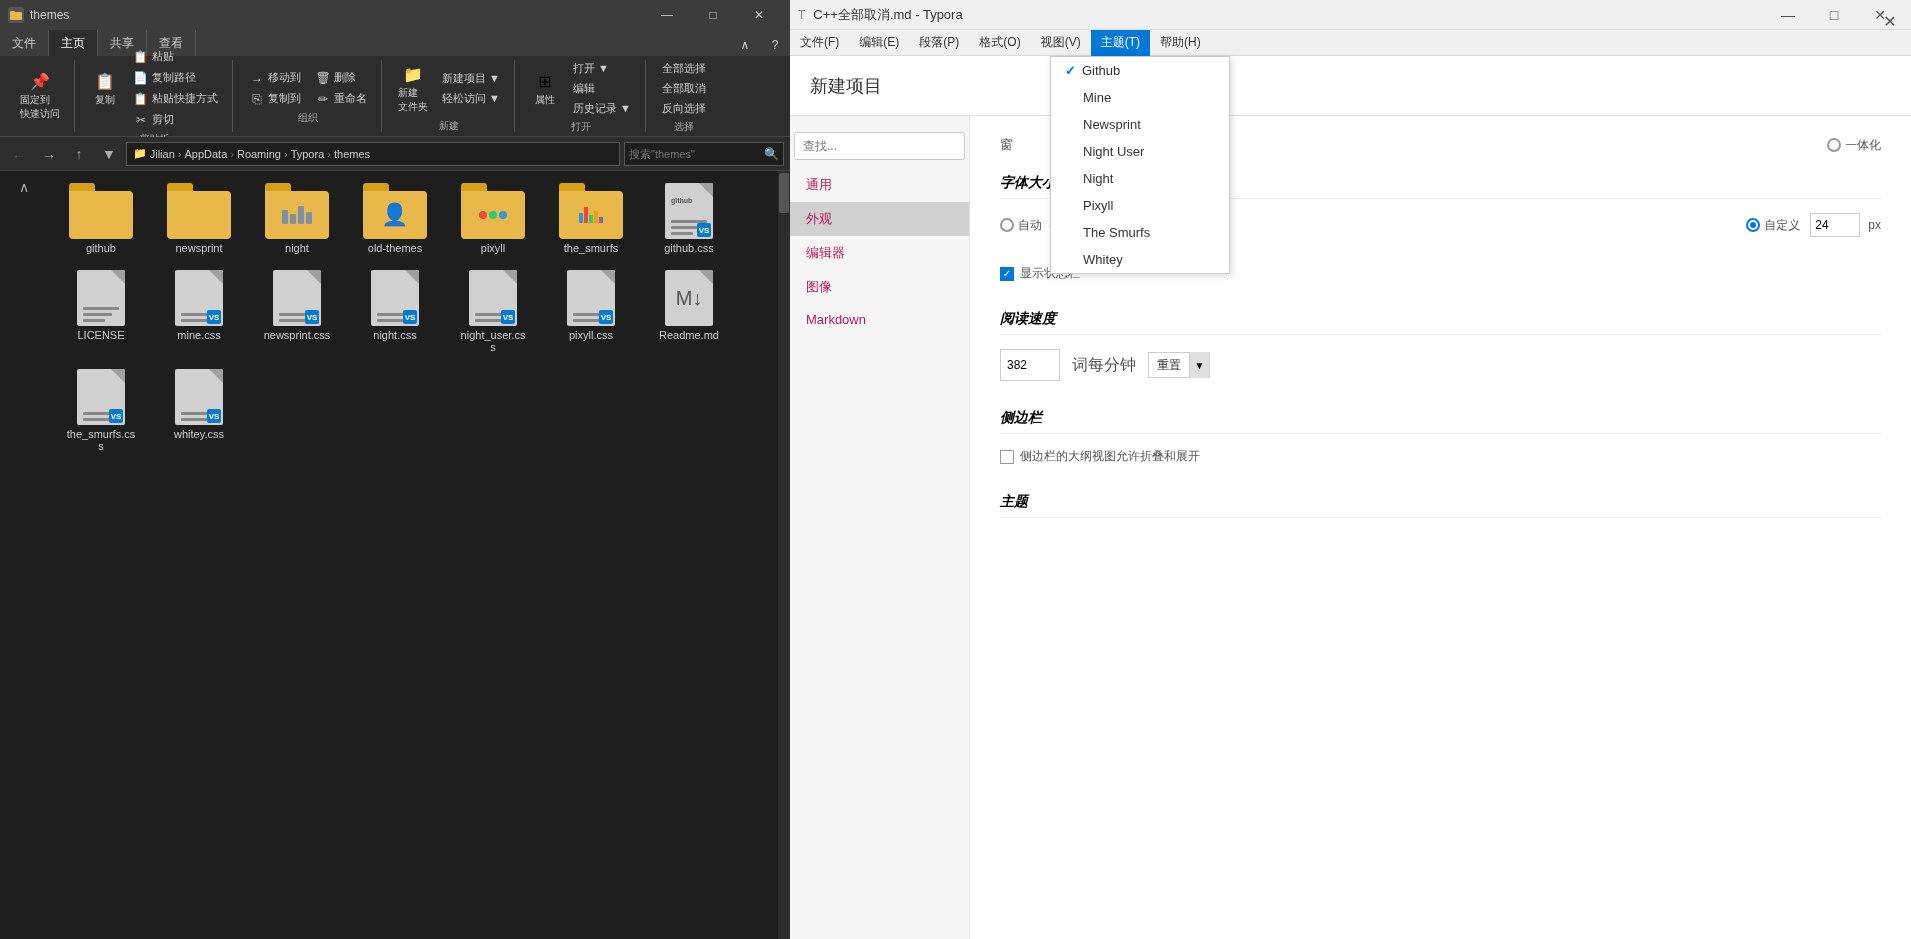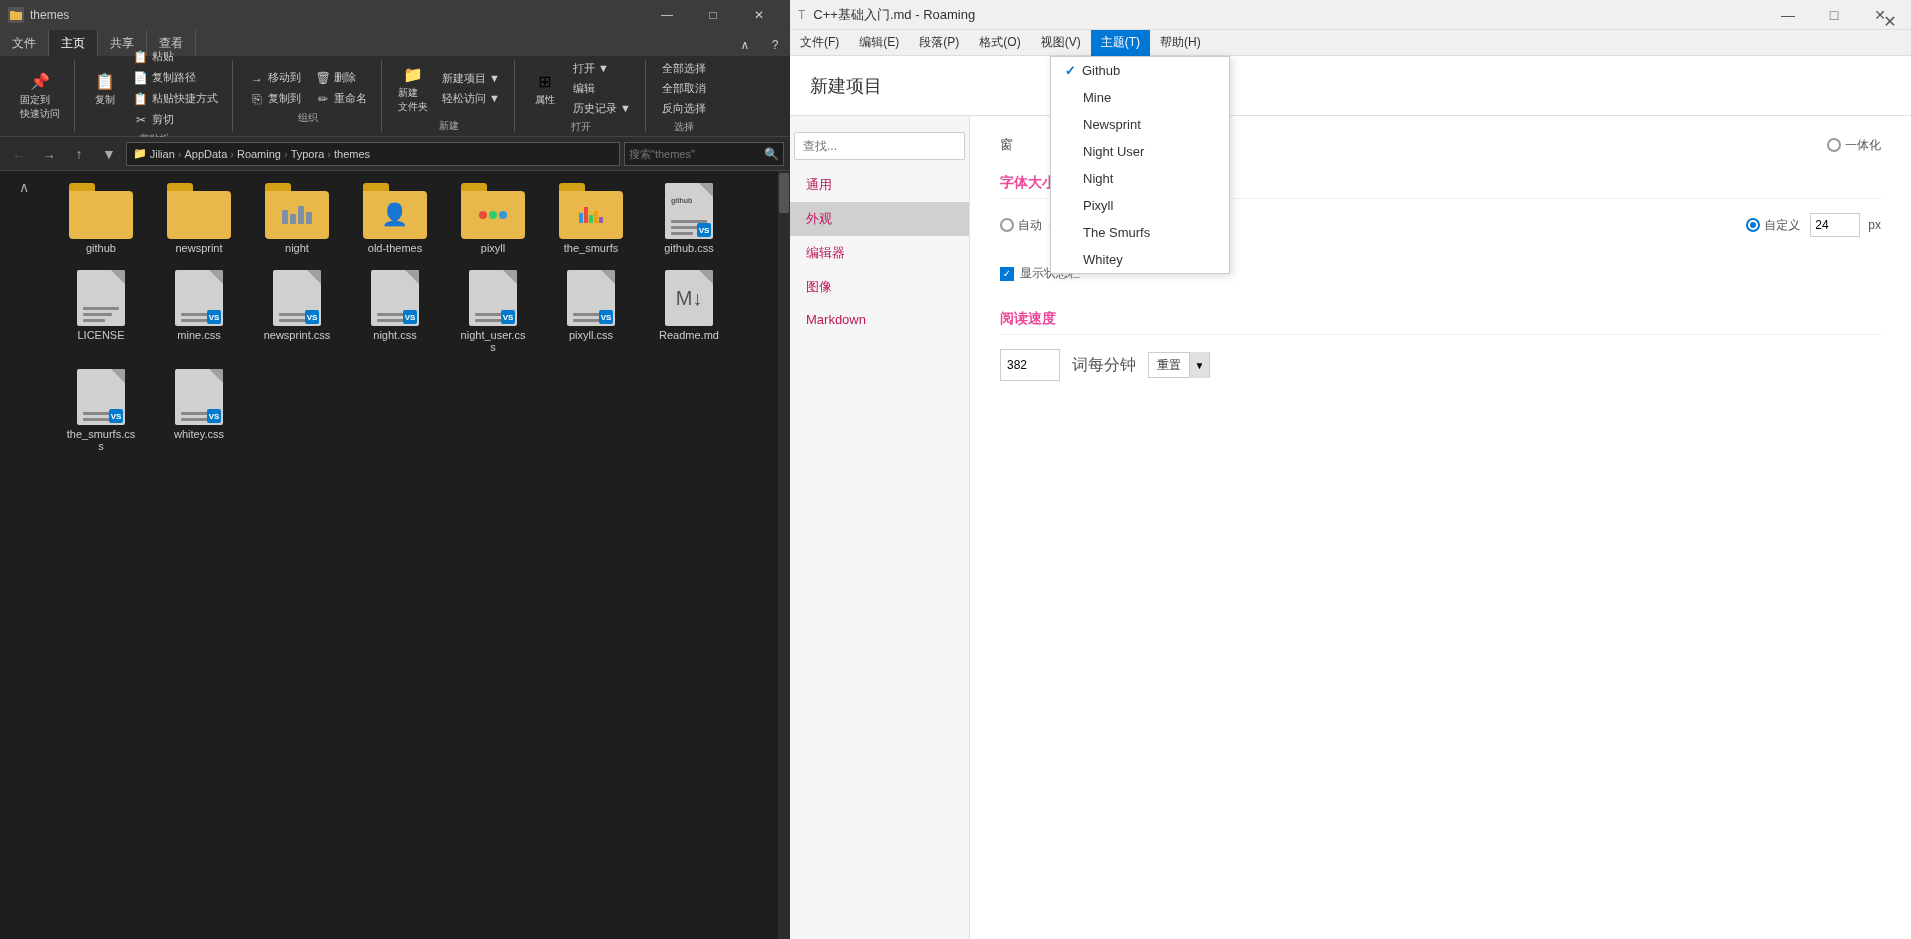--- a/index.html
+++ b/index.html
@@ -72,21 +72,21 @@
     .settings-layout { display: flex; height: calc(939px - 30px - 26px - 60px); }
     .settings-sidebar { width: 180px; background: #f5f5f5; border-right: 1px solid #e0e0e0; padding: 8px 0; }
     .settings-search { padding: 8px 4px; }
     .settings-search input { width: 100%; height: 28px; border: 1px solid #ccc; padding: 0 8px; font-size: 12px; outline: none; border-radius: 2px; }
     .settings-nav-item { padding: 8px 16px; font-size: 13px; color: #be185d; cursor: pointer; }
     .settings-nav-item.active { background: #d0d0d0; }
     .settings-content { flex: 1; padding: 20px 30px; overflow-y: auto; position: relative; }
 
     
     .settings-section { margin-bottom: 28px; }
-    .settings-section-title { font-size: 14px; font-weight: bold; color: #ec4899; margin-bottom: 14px; border-bottom: 1px solid #eee; padding-bottom: 6px; }
+    .settings-section-title { font-size: 14px; font-weight: bold; color: #000000; margin-bottom: 14px; border-bottom: 1px solid #eee; padding-bottom: 6px; font-style: italic; }
     .settings-row { display: flex; align-items: center; gap: 12px; margin-bottom: 12px; }
     .settings-label { font-size: 13px; color: #555; min-width: 80px; }
     .radio-item { display: flex; align-items: center; gap: 4px; font-size: 12px; color: #555; cursor: pointer; }
     .radio-circle { width: 14px; height: 14px; border-radius: 50%; border: 2px solid #999; display: flex; align-items: center; justify-content: center; }
     .radio-circle.checked { border-color: #0078d7; }
     .radio-circle.checked::after { content: ''; width: 6px; height: 6px; border-radius: 50%; background: #0078d7; }
     .reset-btn { display: flex; align-items: center; border: 1px solid #ccc; height: 26px; cursor: pointer; }
     .reset-btn-text { padding: 0 8px; font-size: 12px; color: #333; }
     .reset-btn-arrow { width: 20px; height: 26px; background: #e0e0e0; display: flex; align-items: center; justify-content: center; font-size: 10px; border-left: 1px solid #ccc; }
     .checkbox-item { display: flex; align-items: center; gap: 6px; font-size: 12px; color: #555; cursor: pointer; }
@@ -494,21 +494,21 @@
       <div style="height:40px;background:#555;border-radius:2px;margin-top:2px;width:10px;margin-left:1px;"></div>
     </div>
   </div>
 </div>
 
 <div class="typora">
 
   <div class="typora-title-bar">
     <div style="display:flex;align-items:center;gap:8px;">
       <span style="font-size:12px;color:#888;">T</span>
-      <span class="typora-title-text">C++基础入门.md - Roaming</span>
+      <span class="typora-title-text">C++全部取消.md - Typora</span>
     </div>
     <div class="typora-controls">
       <div class="typora-ctrl-btn">—</div>
       <div class="typora-ctrl-btn">□</div>
       <div class="typora-ctrl-btn">✕</div>
     </div>
   </div>
 
   <div class="typora-menu-bar">
     <div class="menu-item">文件(F)</div>
@@ -579,22 +579,30 @@
           <div class="settings-row">
             <input type="text" value="382" style="width: 60px; height: 28px; border: 1px solid rgb(204, 204, 204); padding: 15px 6px; font-size: 12px; outline: none;">
             <span style="font-size:16px;color:#555;">词每分钟</span>
             <div class="reset-btn">
               <span class="reset-btn-text">重置</span>
               <span class="reset-btn-arrow">▼</span>
             </div>
           </div>
         </div>
 
-
         <div class="settings-section">
+          <div class="settings-section-title">侧边栏</div>
+          <div class="checkbox-item">
+            <div class="checkbox-box"></div>
+            <span>侧边栏的大纲视图允许折叠和展开</span>
+          </div>
+        </div>
+
+        <div class="settings-section">
+          <div class="settings-section-title">主题</div>
         </div>
       </div>
     </div>
   </div>
 
   <div class="dropdown-menu">
     <div class="dropdown-item checked">Github</div>
     <div class="dropdown-item">Mine</div>
     <div class="dropdown-item">Newsprint</div>
     <div class="dropdown-item">Night User</div>

